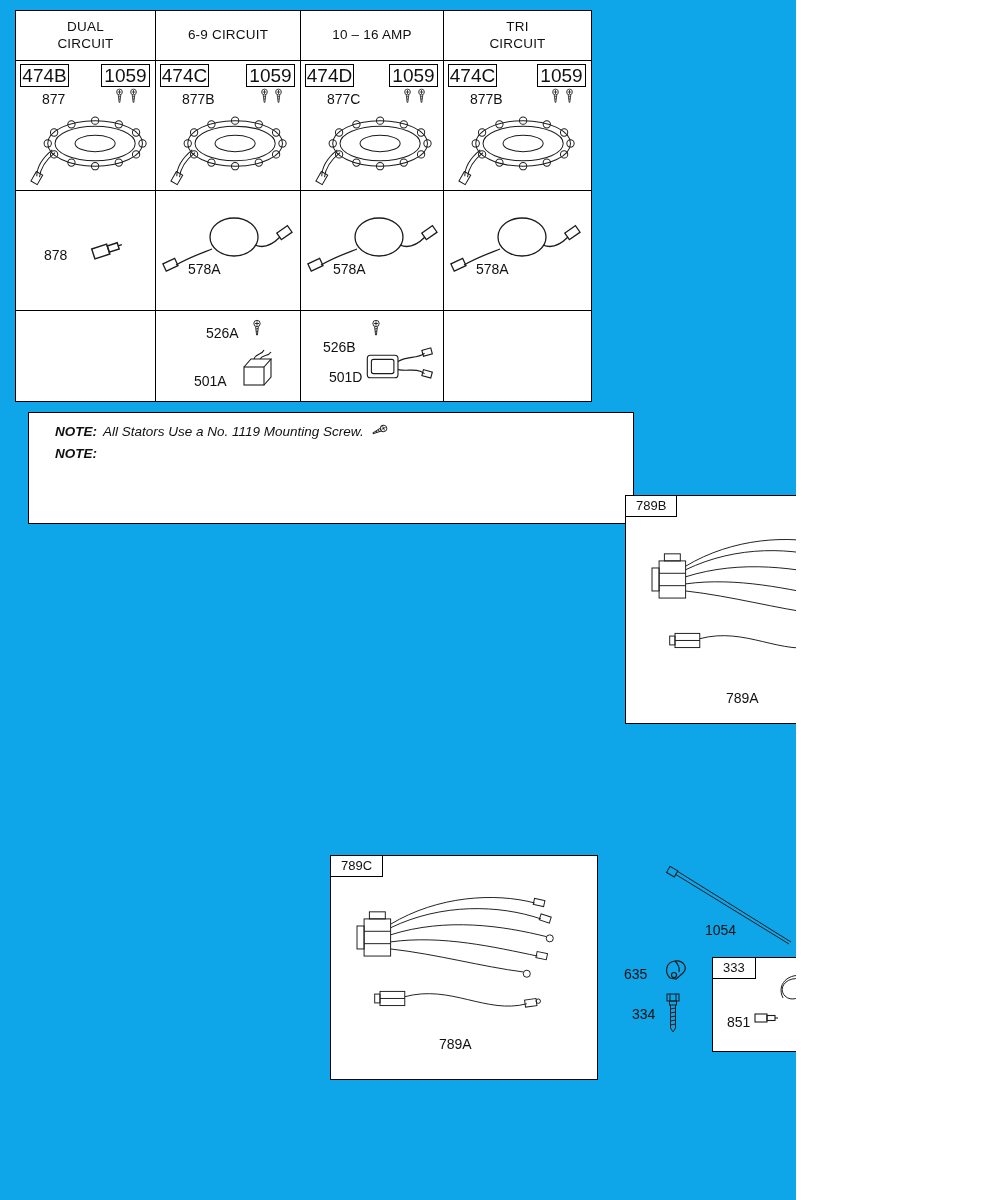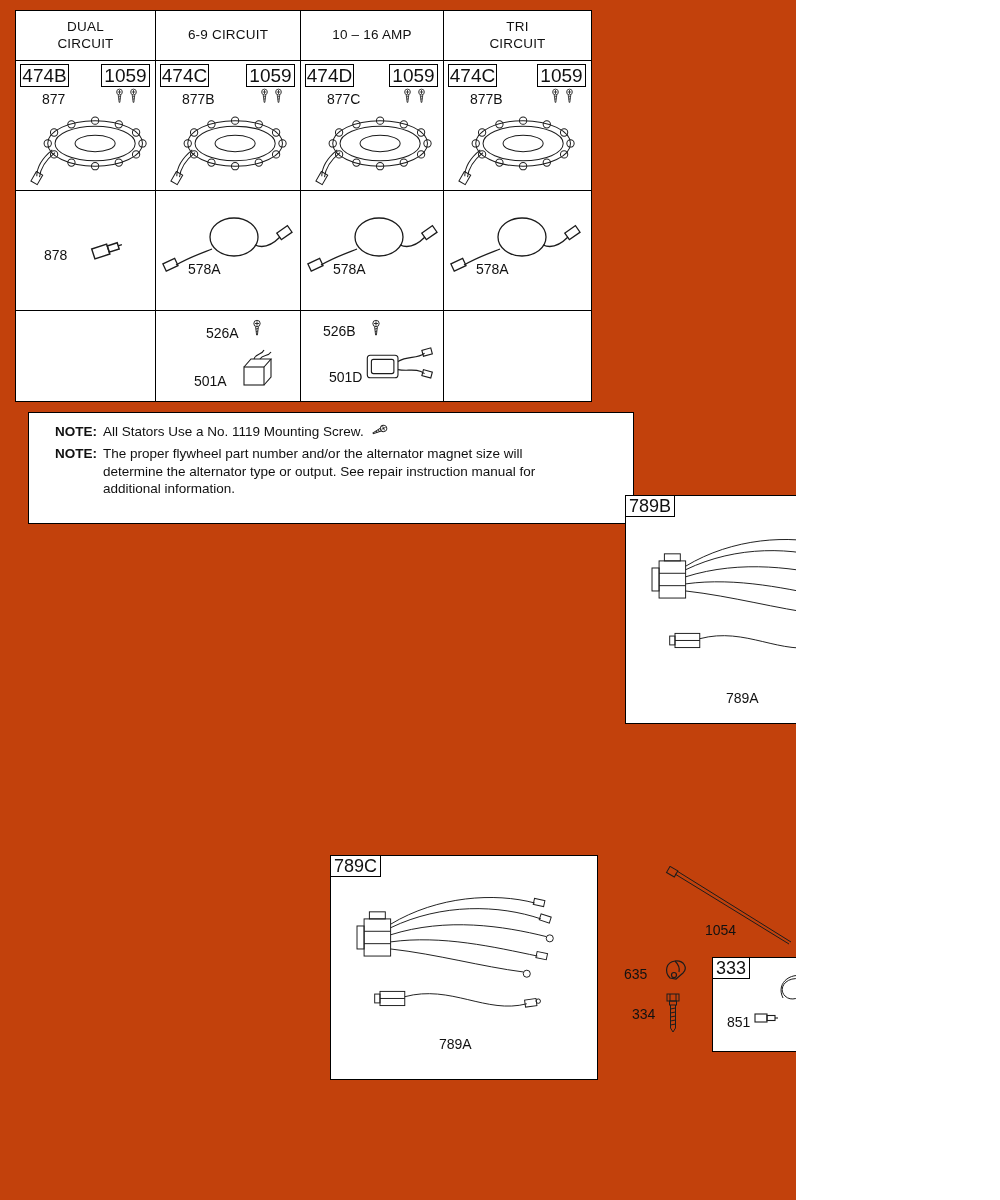--- a/index.html
+++ b/index.html
@@ -1,17 +1,17 @@
 <!DOCTYPE html>
 <html><head>
 <meta charset="utf-8">
 <style>
   html,body{margin:0;padding:0}
   body{background:#ffffff;font-family:"Liberation Sans",sans-serif;color:#111}
-  .page{position:relative;width:796px;height:1200px;background:#c2410c;overflow:hidden}
+  .page{position:relative;width:796px;height:1200px;background:#0ea5e9;overflow:hidden}
   .abs{position:absolute}
   .art{position:absolute}
   .inline-art{position:static;flex:none}
   .plabel{position:absolute;font-size:14px;white-space:nowrap;color:#111}
   
   .parts-table{position:absolute;left:15px;top:10px;display:grid;
     grid-template-columns:140px 145px 143px 147px;
     grid-template-rows:50px 130px 120px 90px;border:1px solid #000;background:#fff}
   .cell{position:relative;border-right:1px solid #000;border-bottom:1px solid #000}
   .cell.lc{border-right:none}
@@ -23,26 +23,26 @@
   .pn-left{left:4px;top:3px;width:47px}
   .pn-right{right:5px;top:3px;width:47px}
   .screw-a{right:31px;top:27px;width:9px;height:17px}
   .screw-b{right:17px;top:27px;width:9px;height:17px}
   .stator-label{left:26px;top:30px}
   .stator-art{left:2px;top:46px;width:136px;height:82px}
   .wire-art{left:2px;top:14px;width:140px;height:75px}
   .wire-label{left:32px;top:70px}
   
   .fig-box{position:absolute;border:1px solid #000;background:#fff}
-  .tag{position:absolute;left:-1px;top:-1px;border:1px solid #000;padding:2px 3px;
-    font-size:18px;background:#fff;line-height:16px}
+  .tag{position:absolute;left:-1px;top:-1px;border:1px solid #000;padding:2px 10px;
+    font-size:13px;background:#fff;line-height:16px}
   
   .notes-box{position:absolute;left:28px;top:412px;width:566px;height:94px;border:1px solid #000;
     padding:10px 12px 6px 26px;background:#fff}
-  .note-line{display:flex;align-items:flex-start;font-size:13.5px;line-height:1.32}
+  .note-line{display:flex;align-items:flex-start;font-size:13.5px;font-style:italic;line-height:1.32}
   .note-line + .note-line{margin-top:4px}
   .note-prefix{font-weight:700;margin-right:6px;flex:none}
   .note-screw{width:10px;height:19px;transform:rotate(65deg);margin-left:10px;margin-top:-2px}
   svg{overflow:visible}
 </style>
 </head>
 <body>
 
 <svg width="0" height="0" style="position:absolute" aria-hidden="true">
   <defs>
@@ -332,42 +332,41 @@
       <div class="plabel" style="left:50px;top:14px">526A</div>
       <svg class="art" style="left:96px;top:8px;width:10px;height:19px">
           <use href="#sym-screw-sm"></use>
         </svg>
       <svg class="art" style="left:80px;top:38px;width:44px;height:44px">
           <use href="#sym-cube"></use>
         </svg>
       <div class="plabel" style="left:38px;top:62px">501A</div>
     </div>
     <div class="cell lr">
-      <div class="plabel" style="left:22px;top:12px">526B</div>
+      <div class="plabel" style="left:22px;top:28px">526B</div>
       <svg class="art" style="left:70px;top:8px;width:10px;height:19px">
           <use href="#sym-screw-sm"></use>
         </svg>
       <svg class="art" style="left:62px;top:32px;width:72px;height:46px">
           <use href="#sym-regbox"></use>
         </svg>
       <div class="plabel" style="left:28px;top:58px">501D</div>
     </div>
   </div>
 
   <div class="notes-box">
     <div class="note-line">
       <span class="note-prefix">NOTE:</span>
       <span>All Stators Use a No. 1119 Mounting Screw.</span>
       <svg class="inline-art note-screw">
           <use href="#sym-screw-sm"></use>
         </svg>
     </div>
     <div class="note-line">
       <span class="note-prefix">NOTE:</span>
-      <span style="max-width:440px;white-space:normal">The proper flywheel part number and/or the alternator magnet size will determine the alternator type or output. See repair instruction manual for additional information.</span>
     </div>
   </div>
 
   <div class="fig-box" style="left:625px;top:495px;width:265px;height:227px">
     <div class="tag">789B</div>
     <svg class="art" style="left:8px;top:26px;width:250px;height:168px">
         <use href="#sym-harness"></use>
       </svg>
     <div class="plabel" style="left:100px;top:194px">789A</div>
   </div>

